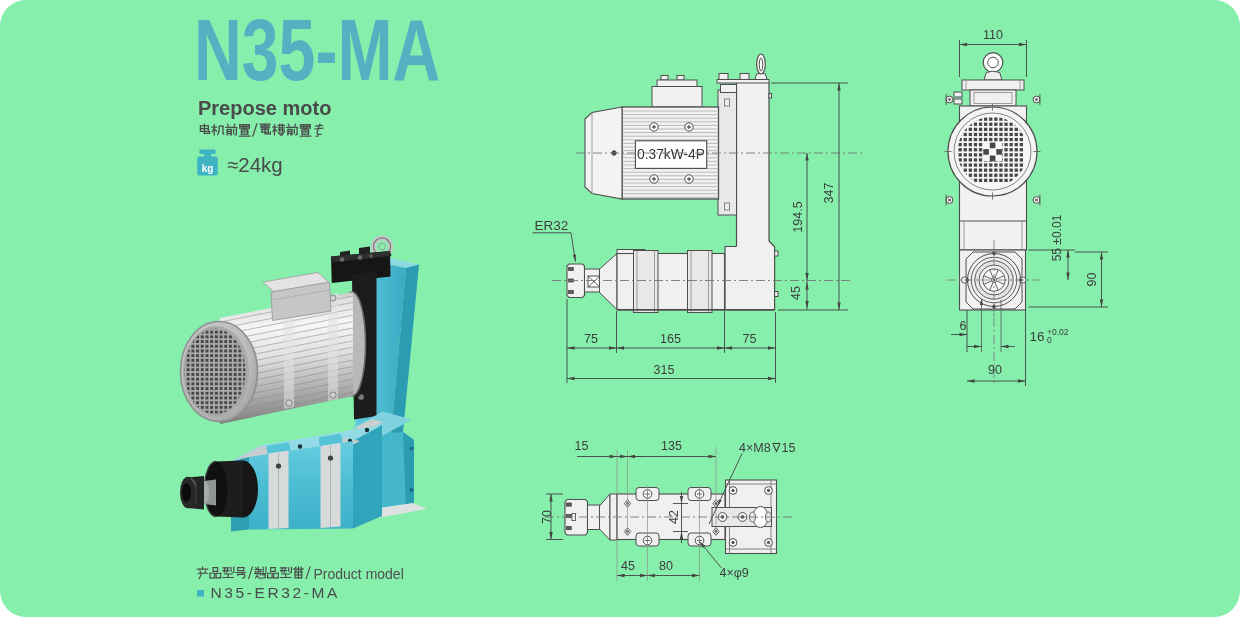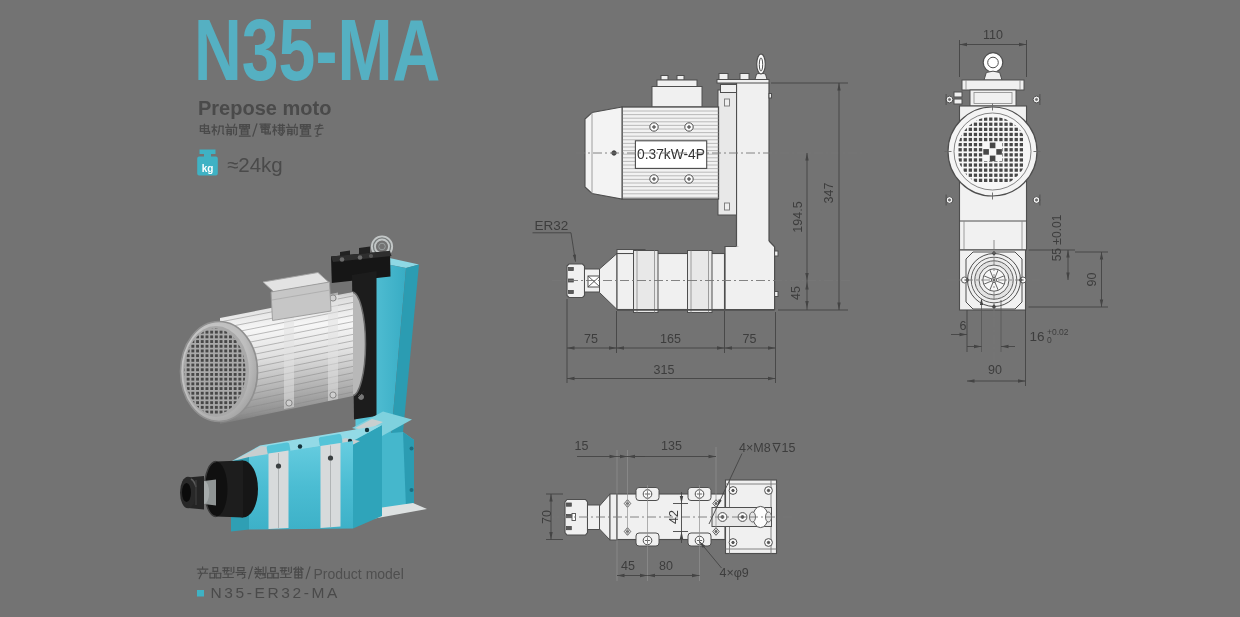--- a/index.html
+++ b/index.html
@@ -1,15 +1,15 @@
 <!DOCTYPE html>
 <html><head><meta charset="utf-8">
 <style>
 html,body{margin:0;padding:0;background:#fff;}
-.page{position:relative;width:1240px;height:617px;background:#737373;overflow:hidden;font-family:"Liberation Sans",sans-serif;}
+.page{position:relative;width:1240px;height:617px;background:#86efac;overflow:hidden;font-family:"Liberation Sans",sans-serif;border-radius:26px;}
 </style></head>
 <body>
 <div class="page">
 <svg width="1240" height="617" viewBox="0 0 1240 617" style="position:absolute;left:0;top:0">
 
 <text x="0" y="0" transform="translate(194,79.5) scale(0.752,1)" font-size="88" font-weight="bold" fill="#55b0c2" font-family="'Liberation Sans',sans-serif">N35-MA</text>
 <text x="198" y="115" font-size="20" font-weight="bold" fill="#4a4a4a" font-family="'Liberation Sans',sans-serif">Prepose moto</text>
 <line x1="200.40" y1="125.80" x2="208.40" y2="125.80" stroke="#4a4a4a" stroke-width="1.25" stroke-linecap="round"></line>
       <line x1="200.40" y1="128.60" x2="208.40" y2="128.60" stroke="#4a4a4a" stroke-width="1.25" stroke-linecap="round"></line>
       <line x1="200.40" y1="131.40" x2="208.40" y2="131.40" stroke="#4a4a4a" stroke-width="1.25" stroke-linecap="round"></line>

